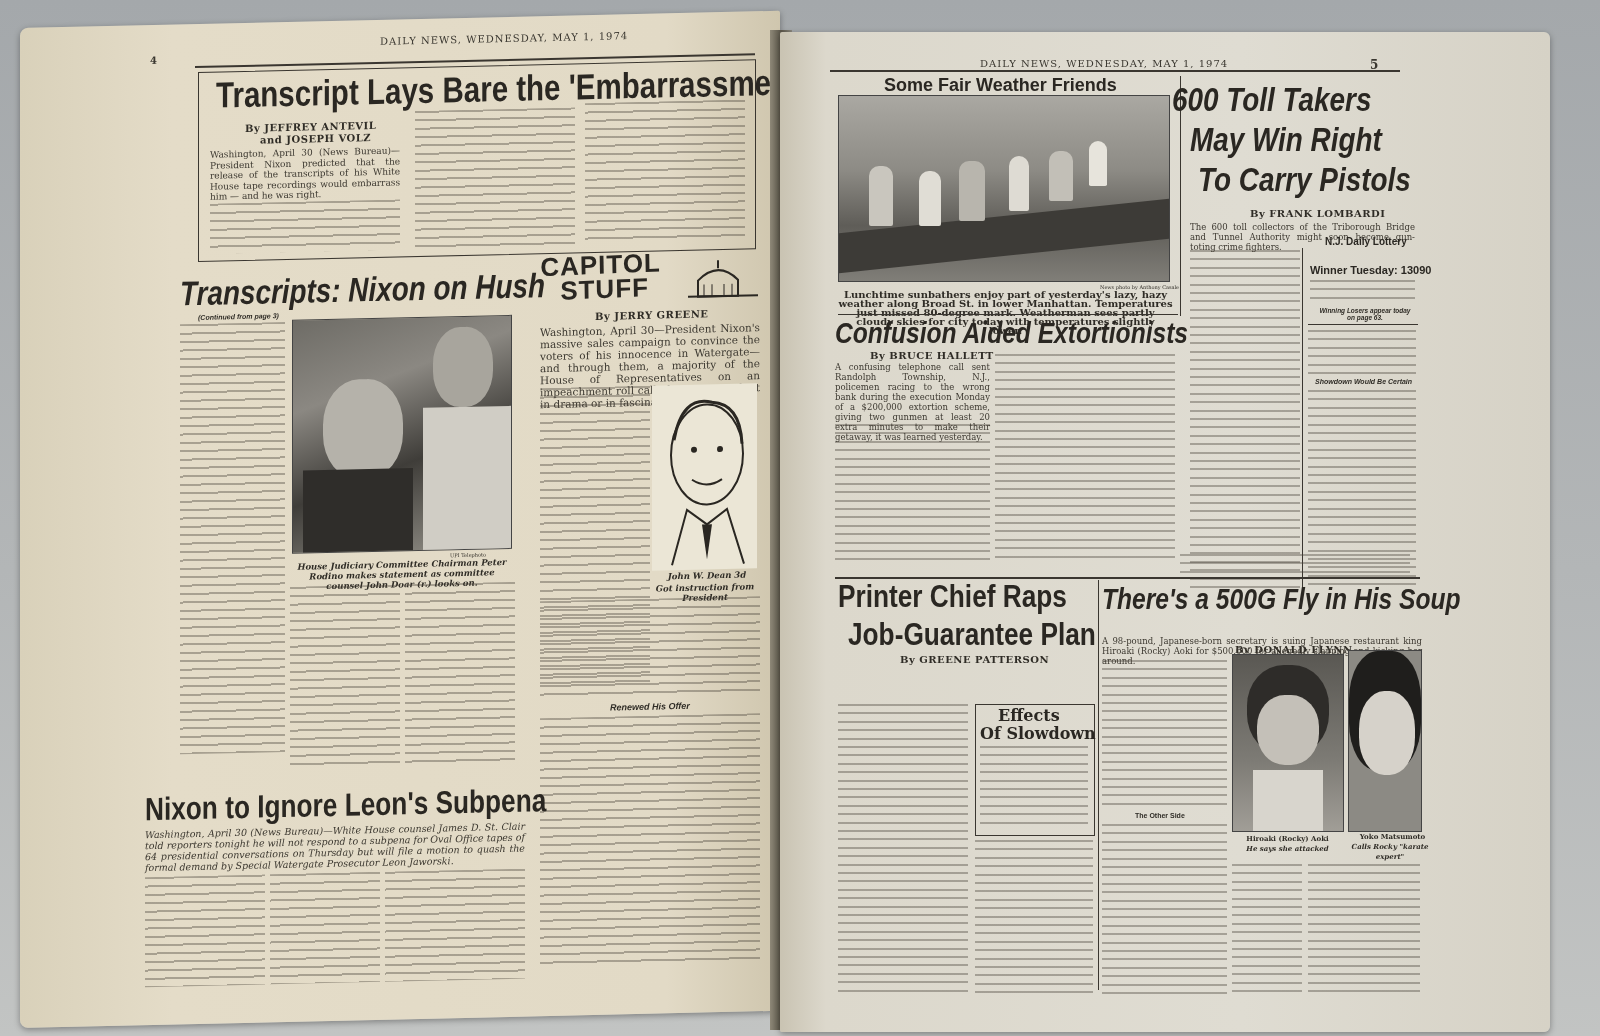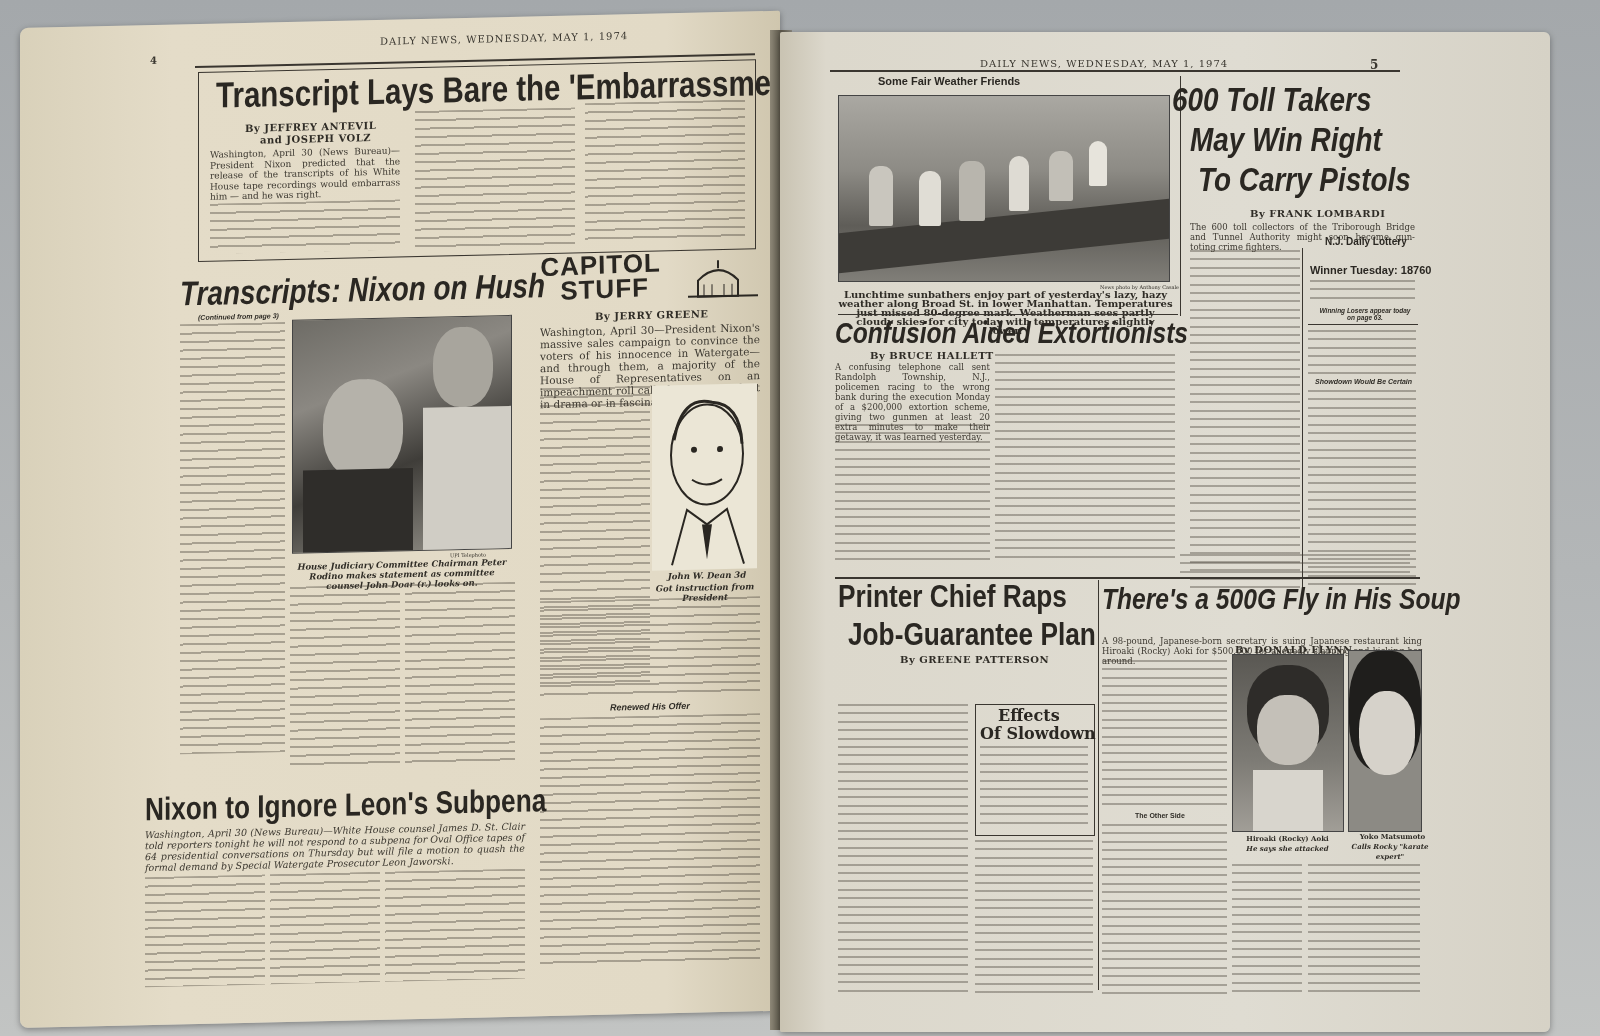--- a/index.html
+++ b/index.html
@@ -97,21 +97,21 @@
   <div class="col textfill" style="left:365px;top:852px;width:140px;height:110px;"></div>
 </div>
 
 <div class="gutter"></div>
 
 <div class="page right">
   <div class="folio" style="left:200px;top:26px;">DAILY NEWS, WEDNESDAY, MAY 1, 1974</div>
   <div class="folio" style="left:590px;top:26px;font-weight:bold;font-size:12px;">5</div>
   <div class="rule" style="left:50px;top:38px;width:570px;height:1.5px;"></div>
 
-  <div class="hl" style="left:98px;top:44px;font-size:11px;transform:none;">Some Fair Weather Friends</div>
+  <div class="hl" style="left:104px;top:44px;font-size:18px;transform:none;">Some Fair Weather Friends</div>
   <div class="photo" style="left:58px;top:63px;width:330px;height:185px;background:linear-gradient(180deg,#aaa8a2 0%,#8d8b85 40%,#5f5d58 70%,#807e78 100%);">
     <div style="position:absolute;left:0;top:120px;width:330px;height:40px;background:#3d3b37;transform:skewY(-6deg);"></div>
     <div style="position:absolute;left:30px;top:70px;width:24px;height:60px;background:#c9c6be;border-radius:10px 10px 2px 2px;"></div>
     <div style="position:absolute;left:80px;top:75px;width:22px;height:55px;background:#e0ddd5;border-radius:10px 10px 2px 2px;"></div>
     <div style="position:absolute;left:120px;top:65px;width:26px;height:60px;background:#b8b5ad;border-radius:10px 10px 2px 2px;"></div>
     <div style="position:absolute;left:170px;top:60px;width:20px;height:55px;background:#dedbd3;border-radius:10px 10px 2px 2px;"></div>
     <div style="position:absolute;left:210px;top:55px;width:24px;height:50px;background:#c2bfb7;border-radius:10px 10px 2px 2px;"></div>
     <div style="position:absolute;left:250px;top:45px;width:18px;height:45px;background:#e7e4dc;border-radius:10px 10px 2px 2px;"></div>
   </div>
   <div class="caption" style="left:320px;top:250px;font-size:5px;font-style:normal;font-weight:normal;">News photo by Anthony Casale</div>
@@ -122,21 +122,21 @@
   <div class="hl ital" style="left:410px;top:90px;font-size:34px;">May Win Right</div>
   <div class="hl ital" style="left:418px;top:130px;font-size:34px;">To Carry Pistols</div>
   <div class="byline" style="left:470px;top:176px;">By FRANK LOMBARDI</div>
   <div class="lead" style="left:410px;top:190px;width:225px;font-size:8.5px;line-height:10px;">The 600 toll collectors of the Triborough Bridge and Tunnel Authority might soon become gun-toting crime fighters.</div>
   <div class="col textfill" style="left:410px;top:218px;width:110px;height:340px;"></div>
   <div class="rule" style="left:522px;top:216px;width:1px;height:340px;"></div>
 
   <div class="lottery-title" style="left:545px;top:204px;text-align:center;">N.J. Daily Lottery</div>
   <div class="lottery-title" style="left:530px;top:232px;font-size:11px;">
     <span>Winner Tuesday:</span>
-    <span>18760</span>
+    <span>13090</span>
   </div>
   <div class="col textfill" style="left:530px;top:248px;width:105px;height:24px;"></div>
   <div class="subhead" style="left:535px;top:275px;width:100px;font-size:6.5px;text-align:center;">Winning Losers appear today on page 63.</div>
   <div class="rule" style="left:528px;top:292px;width:110px;height:1px;"></div>
   <div class="col textfill" style="left:528px;top:298px;width:108px;height:46px;"></div>
   <div class="subhead" style="left:535px;top:346px;font-size:7px;">Showdown Would Be Certain</div>
   <div class="col textfill" style="left:528px;top:358px;width:108px;height:200px;"></div>
 
   <div class="rule" style="left:58px;top:282px;width:340px;height:1px;"></div>
   <div class="hl ital" style="left:55px;top:286px;font-size:30px;">Confusion Aided Extortionists</div>

